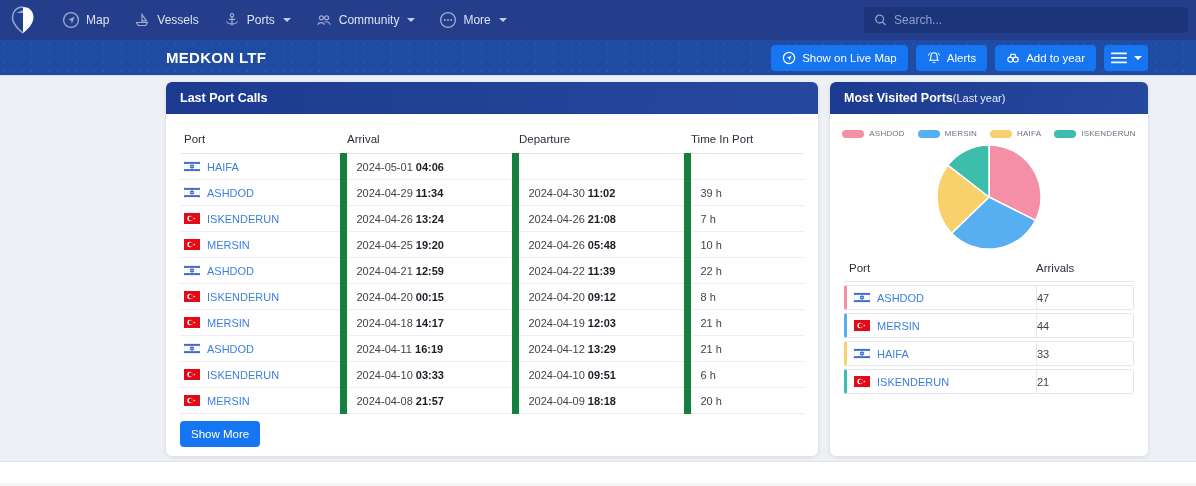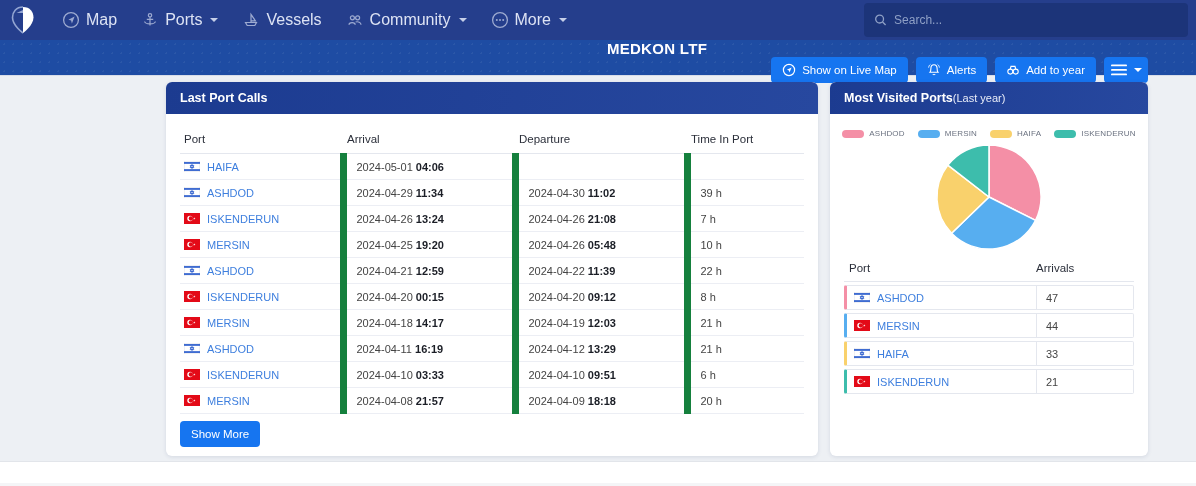--- a/index.html
+++ b/index.html
@@ -3,36 +3,36 @@
 <meta charset="utf-8">
 <style>
   * { margin:0; padding:0; box-sizing:border-box; }
   html,body { width:1196px; height:486px; overflow:hidden;
     font-family:"Liberation Sans","DejaVu Sans",sans-serif; background:#edf0f4; }
 
   
   .topbar { height:40px; background:#253e8c; display:flex; align-items:center; padding:0 8px; }
   .logo { width:30px; height:32px; display:flex; align-items:center; justify-content:center; cursor:pointer; }
   .nav-items { display:flex; align-items:center; margin-left:14px; gap:4px; }
-  .nav-item { display:flex; align-items:center; gap:6px; color:#dde3f4; font-size:16px;
+  .nav-item { display:flex; align-items:center; gap:6px; color:#dde3f4; font-size:12px;
     padding:6px 10px; border-radius:4px; cursor:pointer; white-space:nowrap; }
   .nav-item svg { opacity:.75; }
   .caret { width:0; height:0; border-left:4px solid transparent; border-right:4px solid transparent;
     border-top:4px solid #c6cfe8; margin-left:2px; }
-  .search-pill { margin-left:auto; margin-right:0; width:324px; height:34px; background:#1c3479;
+  .search-pill { margin-left:auto; margin-right:0; width:324px; height:26px; background:#1c3479;
     border-radius:4px; display:flex; align-items:center; padding:0 10px; gap:7px; }
   .search-pill input { background:transparent; border:none; outline:none; color:#c7d1e8;
     font-size:12px; width:100%; font-family:inherit; }
   .search-pill input::placeholder { color:#8fa0c6; }
 
   
   .subbar { height:36px; background:#1e4ca3;
     background-image:radial-gradient(rgba(255,255,255,.06) 1px, transparent 1px);
     background-size:9px 9px; border-bottom:1px solid #d8dde8; }
-  .subbar-inner { width:982px; margin-left:166px; height:100%; display:flex; align-items:center;flex-direction:column; }
+  .subbar-inner { width:982px; margin-left:166px; height:100%; display:flex; align-items:center; }
   .vessel-title { color:#fff; font-size:15px; font-weight:bold; letter-spacing:.3px; }
   .actions { margin-left:auto; display:flex; align-items:center; gap:8px;padding-left:21px; }
   .btn { background:#1675f0; color:#fff; border:none; height:26px; border-radius:4px;
     display:flex; align-items:center; gap:6px; padding:0 11px; font-size:11.5px;
     font-family:inherit; cursor:pointer; }
   .btn svg { flex:none; }
   .menu-btn { width:44px; justify-content:center; gap:5px; }
   .menu-btn .caret { border-top-color:#fff; }
 
   
@@ -66,21 +66,21 @@
   .legend-item { display:flex; align-items:center; gap:5px; cursor:pointer; }
   .legend-swatch { width:22px; height:8px; border-radius:4px; }
   .legend-label { font-size:8px; color:#6b7280; letter-spacing:.2px; }
   .pie-wrap { display:flex; justify-content:center; margin:2px 0 4px; }
   .mv-head { display:flex; border-bottom:1px solid #e4e7ee; padding:6px 0 7px; margin-top:2px; }
   .mv-head span { font-size:11.5px; color:#2b2f3a; }
   .mv-head .h1 { width:192px; padding-left:5px; }
   .mv-row { display:flex; align-items:center; border:1px solid #e4e7ee; border-left-width:3px;
     border-radius:2px; height:25px; margin-top:3px; background:#fff; }
   .mv-port { width:189px; display:flex; align-items:center; gap:7px; padding-left:7px; }
-  .mv-arr { border-left:1px solid #e4e7ee; padding-left:9px; font-size:11px; color:#444;
+  .mv-arr { border-left:1px solid #e4e7ee; font-size:11px; color:#444;
     align-self:stretch; display:flex; align-items:center; flex:1; }
 
   .footer { position:absolute; left:0; top:462px; width:1196px; height:24px; background:#fff;
     border-bottom:3px solid #f4f5f7; box-shadow:0 -1px 0 #e2e5ea; }
 </style>
 </head>
 <body>
 
 <nav class="topbar">
   <div class="logo">
@@ -93,32 +93,32 @@
   <div class="nav-items">
     <div class="nav-item">
       <svg width="18" height="18" viewBox="0 0 18 18">
           <circle cx="9" cy="9" r="7.4" fill="none" stroke="#c6cfe8" stroke-width="1.3"></circle>
           <path d="M12.6,5.6 L6.4,8.8 L9.1,9.6 L9.9,12.4 Z" fill="#c6cfe8"></path>
         </svg>
       <span>Map</span>
     </div>
     <div class="nav-item">
       <svg width="18" height="18" viewBox="0 0 18 18">
+          <path d="M3.5,11.5 H14.5 L12.8,14.5 H5.2 Z" fill="none" stroke="#c6cfe8" stroke-width="1.2"></path>
+          <path d="M9,11 V3.5 L13.4,9.8 H9" fill="none" stroke="#c6cfe8" stroke-width="1.2"></path>
+        </svg>
+      <span>Vessels</span>
+    </div>
+    <div class="nav-item">
+      <svg width="18" height="18" viewBox="0 0 18 18">
           <circle cx="9" cy="4.3" r="1.7" fill="none" stroke="#c6cfe8" stroke-width="1.2"></circle>
           <path d="M9,6 V14.5 M5.8,8.3 H12.2 M3.6,10.5 C4.2,13.6 13.8,13.6 14.4,10.5" fill="none" stroke="#c6cfe8" stroke-width="1.2"></path>
         </svg>
       <span>Ports</span>
       <span class="caret"></span>
-    </div>
-    <div class="nav-item">
-      <svg width="18" height="18" viewBox="0 0 18 18">
-          <path d="M3.5,11.5 H14.5 L12.8,14.5 H5.2 Z" fill="none" stroke="#c6cfe8" stroke-width="1.2"></path>
-          <path d="M9,11 V3.5 L13.4,9.8 H9" fill="none" stroke="#c6cfe8" stroke-width="1.2"></path>
-        </svg>
-      <span>Vessels</span>
     </div>
     <div class="nav-item">
       <svg width="18" height="18" viewBox="0 0 18 18">
           <circle cx="6.4" cy="6.8" r="2" fill="none" stroke="#c6cfe8" stroke-width="1.2"></circle>
           <circle cx="11.6" cy="6.8" r="2" fill="none" stroke="#c6cfe8" stroke-width="1.2"></circle>
           <path d="M3,13.7 C3,10.9 9.2,10.9 9.2,13.7 M9.6,11 C12,10.3 15,11.3 15,13.7" fill="none" stroke="#c6cfe8" stroke-width="1.2"></path>
         </svg>
       <span>Community</span>
       <span class="caret"></span>
     </div>

